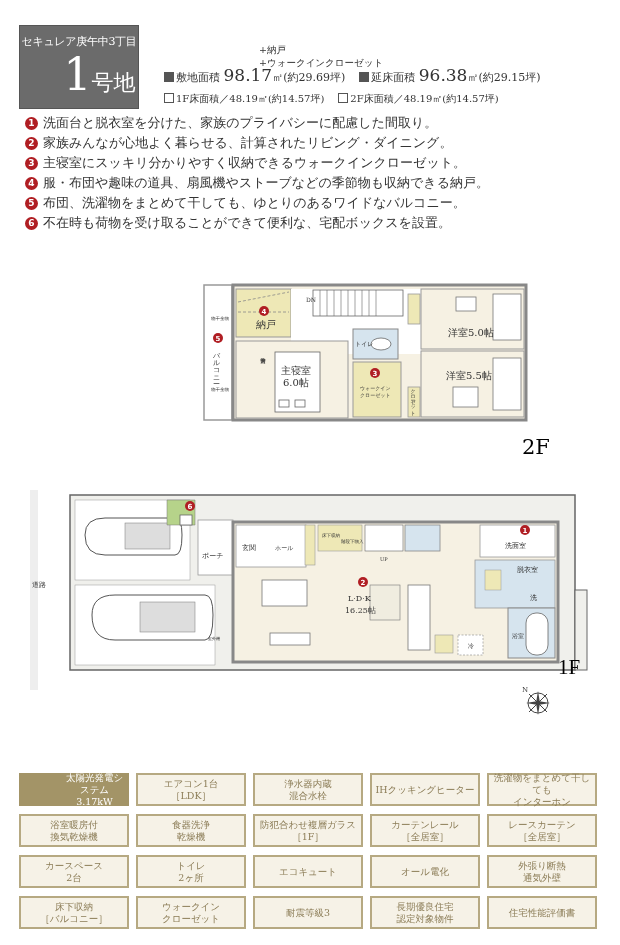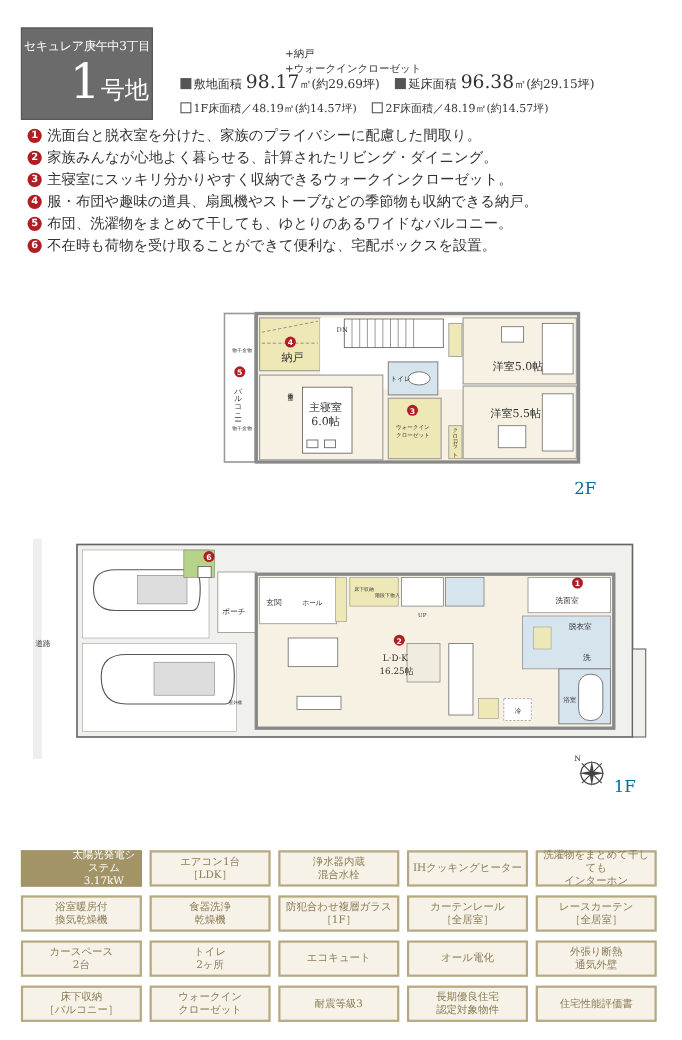--- a/index.html
+++ b/index.html
@@ -19,21 +19,21 @@
   .sq { display: inline-block; width: 10px; height: 10px; vertical-align: -1px; margin-right: 2px; }
   .sq.filled { background: #555; }
   .sq.empty { border: 1px solid #555; }
   .areas .row2 { font-size: 10px; }
 
   .points { position: absolute; left: 25px; top: 113px; width: 580px; }
   .points .pt { display: flex; align-items: center; height: 20px; font-size: 13px; color: #333; }
   .badge { display: inline-flex; align-items: center; justify-content: center; width: 13px; height: 13px; border-radius: 50%; background: #b01e23; color: #fff; font-size: 9px; font-family: "DejaVu Sans", sans-serif; font-weight: bold; margin-right: 5px; flex: 0 0 auto; }
 
   .plan2f { position: absolute; left: 203px; top: 282px; width: 325px; height: 140px; }
-  .floor-label { position: absolute; font-size: 15px; color: #0369a1; }
+  .floor-label { position: absolute; font-size: 21px; color: #000000; }
 
   .plan1f { position: absolute; left: 30px; top: 490px; width: 560px; height: 200px; }
 
   .features { position: absolute; left: 19px; top: 773px; width: 590px; display: grid; grid-template-columns: repeat(5, 110px); column-gap: 7px; row-gap: 8px; }
   .feat { height: 33px; border: 2px solid #b6a982; background: #f6f2e7; color: #8b7c56; font-size: 9.5px; display: flex; flex-direction: column; align-items: center; justify-content: center; text-align: center; line-height: 12px; }
   .feat.primary { background: #a39467; border-color: #a39467; color: #fff; padding-left: 41px; }
 </style>
 </head>
 <body>
 
@@ -226,21 +226,21 @@
 </svg>
 
 <svg style="position:absolute; left:518px; top:683px; width:36px; height:36px;" viewBox="0 0 36 36">
   <circle cx="20" cy="20" r="10" fill="none" stroke="#444" stroke-width="1"></circle>
   <polygon points="20,8 22,20 20,32 18,20" fill="#444"></polygon>
   <polygon points="8,20 20,18 32,20 20,22" fill="#444"></polygon>
   <line x1="11" y1="11" x2="29" y2="29" stroke="#444" stroke-width="1"></line>
   <line x1="29" y1="11" x2="11" y2="29" stroke="#444" stroke-width="1"></line>
   <text x="4" y="9" font-size="7" fill="#333" font-family="DejaVu Serif, serif">N</text>
 </svg>
-<div class="floor-label" style="left:558px; top:706px;">1F</div>
+<div class="floor-label" style="left:558px; top:655px;font-family:Liberation Serif, serif;">1F</div>
 
 <div class="features">
   <div class="feat primary">
       <span>太陽光発電システム</span>
       <span>3.17kW</span>
     </div>
   <div class="feat">
       <span>エアコン1台</span>
       <span>［LDK］</span>
     </div>

